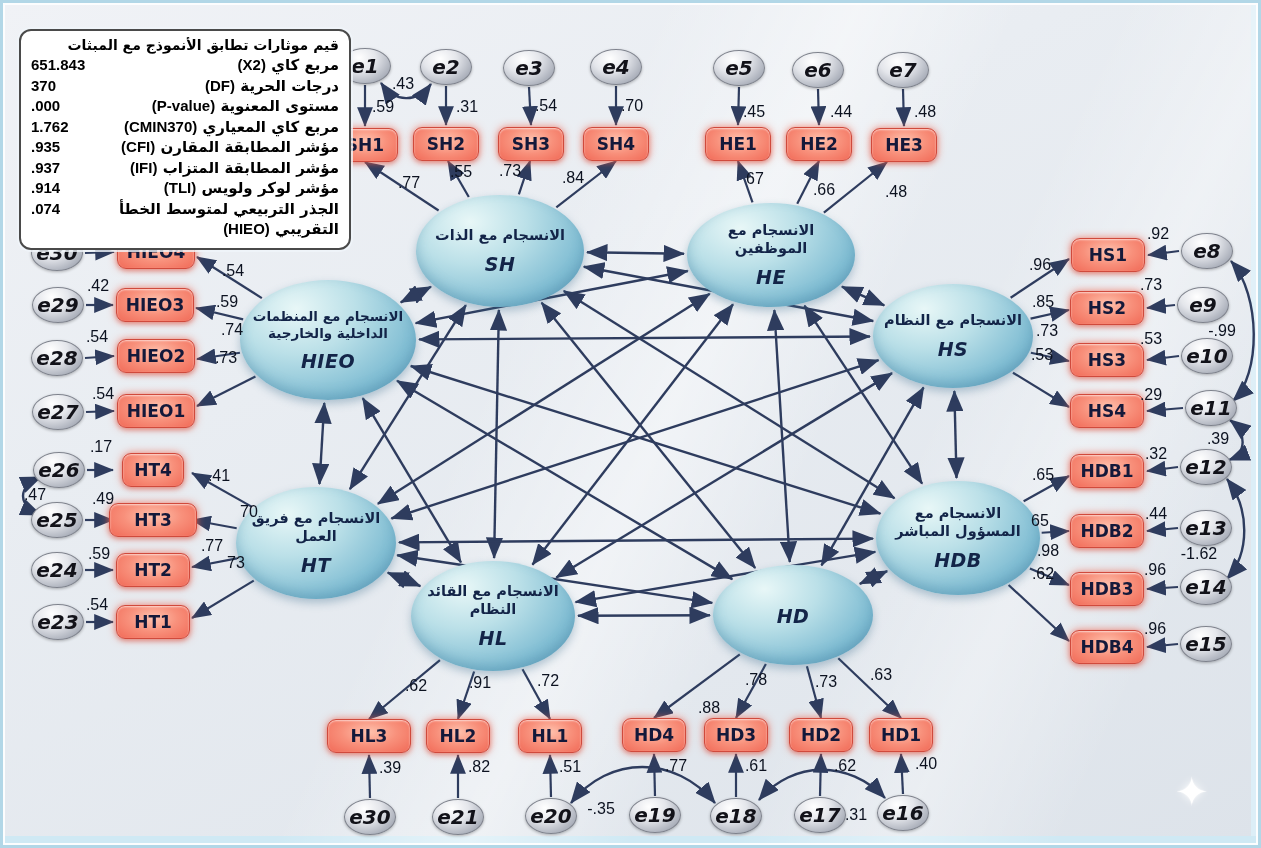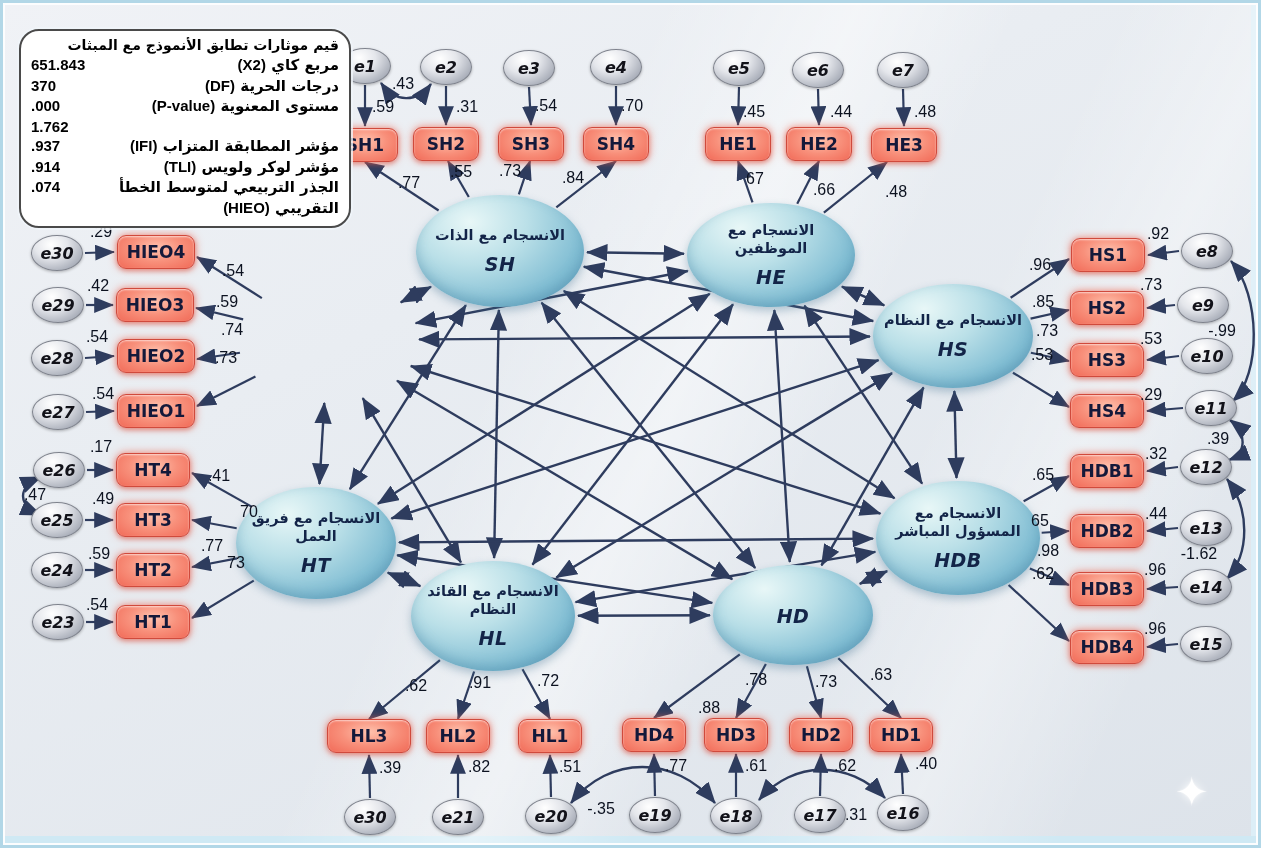--- a/index.html
+++ b/index.html
@@ -37,30 +37,30 @@
     box-shadow:0 0 8px rgba(242,107,88,.8), 0 2px 4px rgba(180,60,50,.35), inset 0 1px 2px rgba(255,255,255,.65);
     display:flex;align-items:center;justify-content:center;
     color:#14193a;font-weight:bold;font-size:17px;
   }
   .err{
     position:absolute;transform:translate(-50%,-50%);z-index:3;
     width:52px;height:36px;border-radius:50%;box-sizing:border-box;
     background:radial-gradient(ellipse at 38% 26%,#ffffff 0%,#e4e6eb 38%,#a9aeb9 78%,#8e93a1 100%);
     border:1px solid #7f838d;box-shadow:0 1px 3px rgba(0,0,0,.28);
     display:flex;align-items:center;justify-content:center;
-    color:#121219;font-style:italic;font-weight:bold;font-size:16px;
+    color:#121219;font-style:italic;font-weight:bold;font-size:20px;
   }
   .coef{
     position:absolute;transform:translate(-50%,-50%);z-index:4;
     font-family:"Liberation Sans","DejaVu Sans",sans-serif;
     font-size:16px;color:#0c1220;white-space:nowrap;
   }
   .fitbox{
     position:absolute;left:16px;top:26px;width:332px;z-index:5;box-sizing:border-box;
-    background:#ffffff;border:2px solid #4a4a4a;border-radius:20px;
+    background:#ffffff;border:2px solid #4a4a4a;border-radius:12px;
     padding:6px 10px 8px;box-shadow:0 0 0 2px rgba(240,245,250,.8);
   }
   .fit-title{font-weight:bold;font-size:14px;direction:rtl;text-align:right;margin-bottom:2px;color:#000;}
   .fit-row{display:flex;justify-content:space-between;align-items:baseline;
     font-weight:bold;font-size:15px;line-height:19.5px;color:#000;}
   .fit-val{direction:ltr;font-family:"Liberation Sans","DejaVu Sans",sans-serif;}
   .fit-lbl{direction:rtl;text-align:right;}
   .fit-lbl .code{font-family:"Liberation Sans","DejaVu Sans",sans-serif;}
   .sparkle{position:absolute;left:1172px;top:766px;z-index:2;font-size:40px;color:#ffffff;
     text-shadow:0 0 8px rgba(255,255,255,.95),0 0 2px rgba(255,255,255,.9);}
@@ -191,20 +191,25 @@
     <div class="fit-row">
       <span class="fit-val">370</span>
       <span class="fit-lbl"><bdi>درجات الحرية</bdi> <bdi class="code">(DF)</bdi></span>
     </div>
     <div class="fit-row">
       <span class="fit-val">.000</span>
       <span class="fit-lbl"><bdi>مستوى المعنوية</bdi> <bdi class="code">(P-value)</bdi></span>
     </div>
     <div class="fit-row">
       <span class="fit-val">1.762</span>
+      <span class="fit-lbl"><bdi>مربع كاي المعياري</bdi> <bdi class="code">(CMIN370)</bdi></span>
+    </div>
+    <div class="fit-row">
+      <span class="fit-val">.935</span>
+      <span class="fit-lbl"><bdi>مؤشر المطابقة المقارن</bdi> <bdi class="code">(CFI)</bdi></span>
     </div>
     <div class="fit-row">
       <span class="fit-val">.937</span>
       <span class="fit-lbl"><bdi>مؤشر المطابقة المتزاب</bdi> <bdi class="code">(IFI)</bdi></span>
     </div>
     <div class="fit-row">
       <span class="fit-val">.914</span>
       <span class="fit-lbl"><bdi>مؤشر لوكر ولويس</bdi> <bdi class="code">(TLI)</bdi></span>
     </div>
     <div class="fit-row">
@@ -213,20 +218,24 @@
     </div>
   </div>
 
   <div class="latent" id="lat-SH" style="left:413px;top:192px;width:168px;height:112px;">
     <span class="lat-ar">الانسجام مع الذات</span>
     <span class="lat-code">SH</span>
   </div>
   <div class="latent" id="lat-HE" style="left:684px;top:200px;width:168px;height:104px;">
     <span class="lat-ar">الانسجام مع الموظفين</span>
     <span class="lat-code">HE</span>
+  </div>
+  <div class="latent" id="lat-HIEO" style="left:237px;top:277px;width:176px;height:120px;">
+    <span class="lat-ar">الانسجام مع المنظمات الداخلية والخارجية</span>
+    <span class="lat-code">HIEO</span>
   </div>
   <div class="latent" id="lat-HS" style="left:870px;top:281px;width:160px;height:104px;">
     <span class="lat-ar">الانسجام مع النظام</span>
     <span class="lat-code">HS</span>
   </div>
   <div class="latent" id="lat-HT" style="left:233px;top:484px;width:160px;height:112px;">
     <span class="lat-ar">الانسجام مع فريق العمل</span>
     <span class="lat-code">HT</span>
   </div>
   <div class="latent" id="lat-HDB" style="left:873px;top:478px;width:164px;height:114px;">
@@ -279,25 +288,25 @@
       <span class="coef" style="left: 95px; top: 283px;">.42</span>
       <span class="coef" style="left: 224px; top: 299px;">.59</span>
       <div class="obs" style="left: 153px; top: 353px; width: 78px;">HIEO2</div>
       <div class="err" style="left: 54px; top: 355px;">e28</div>
       <span class="coef" style="left: 94px; top: 334px;">.54</span>
       <span class="coef" style="left: 229px; top: 327px;">.74</span>
       <div class="obs" style="left: 153px; top: 408px; width: 78px;">HIEO1</div>
       <div class="err" style="left: 55px; top: 409px;">e27</div>
       <span class="coef" style="left: 100px; top: 391px;">.54</span>
       <span class="coef" style="left: 223px; top: 355px;">.73</span>
-      <div class="obs" style="left: 150px; top: 467px; width: 74px;">HT4</div>
+      <div class="obs" style="left: 150px; top: 467px; width: 62px;">HT4</div>
       <div class="err" style="left: 56px; top: 467px;">e26</div>
       <span class="coef" style="left: 98px; top: 444px;">.17</span>
       <span class="coef" style="left: 216px; top: 473px;">.41</span>
-      <div class="obs" style="left: 150px; top: 517px; width: 74px;">HT3</div>
+      <div class="obs" style="left: 150px; top: 517px; width: 88px;">HT3</div>
       <div class="err" style="left: 54px; top: 517px;">e25</div>
       <span class="coef" style="left: 100px; top: 496px;">.49</span>
       <span class="coef" style="left: 246px; top: 509px;">70</span>
       <div class="obs" style="left: 150px; top: 567px; width: 74px;">HT2</div>
       <div class="err" style="left: 54px; top: 567px;">e24</div>
       <span class="coef" style="left: 96px; top: 551px;">.59</span>
       <span class="coef" style="left: 209px; top: 543px;">.77</span>
       <div class="obs" style="left: 150px; top: 619px; width: 74px;">HT1</div>
       <div class="err" style="left: 55px; top: 619px;">e23</div>
       <span class="coef" style="left: 94px; top: 602px;">.54</span>

